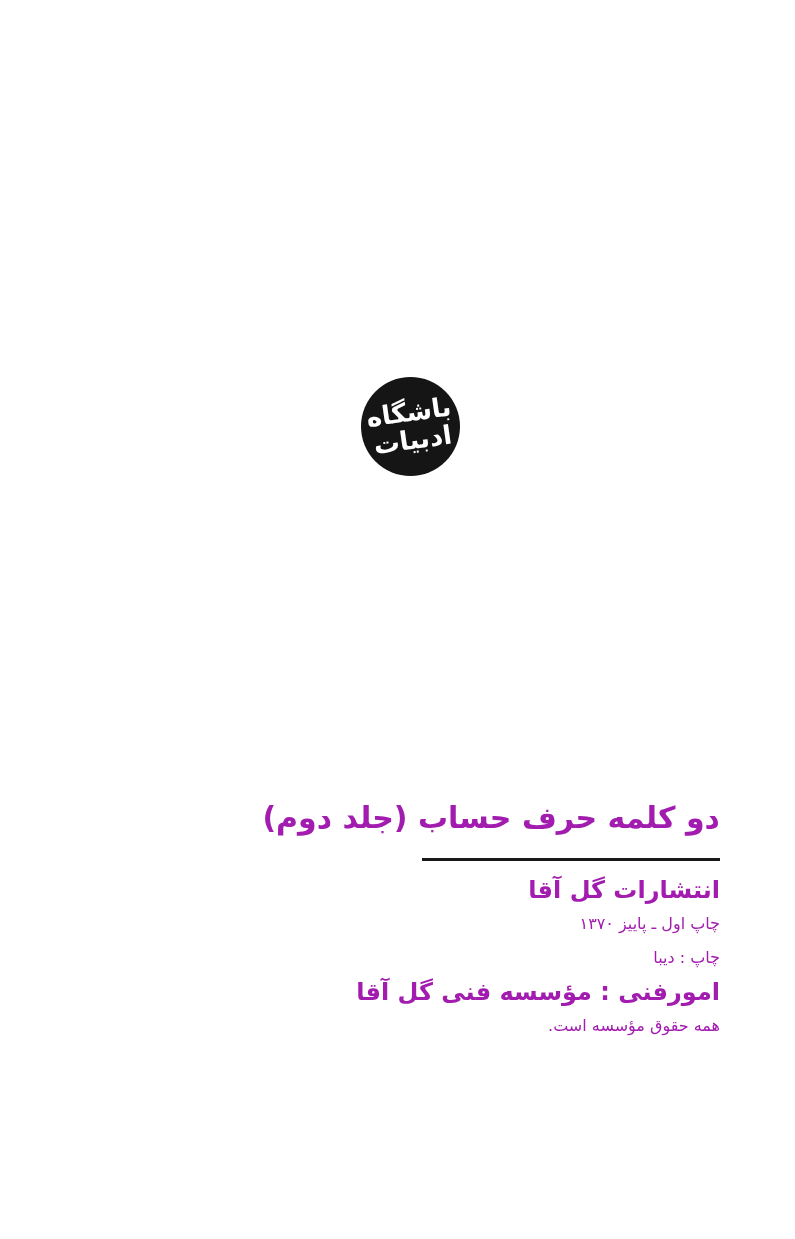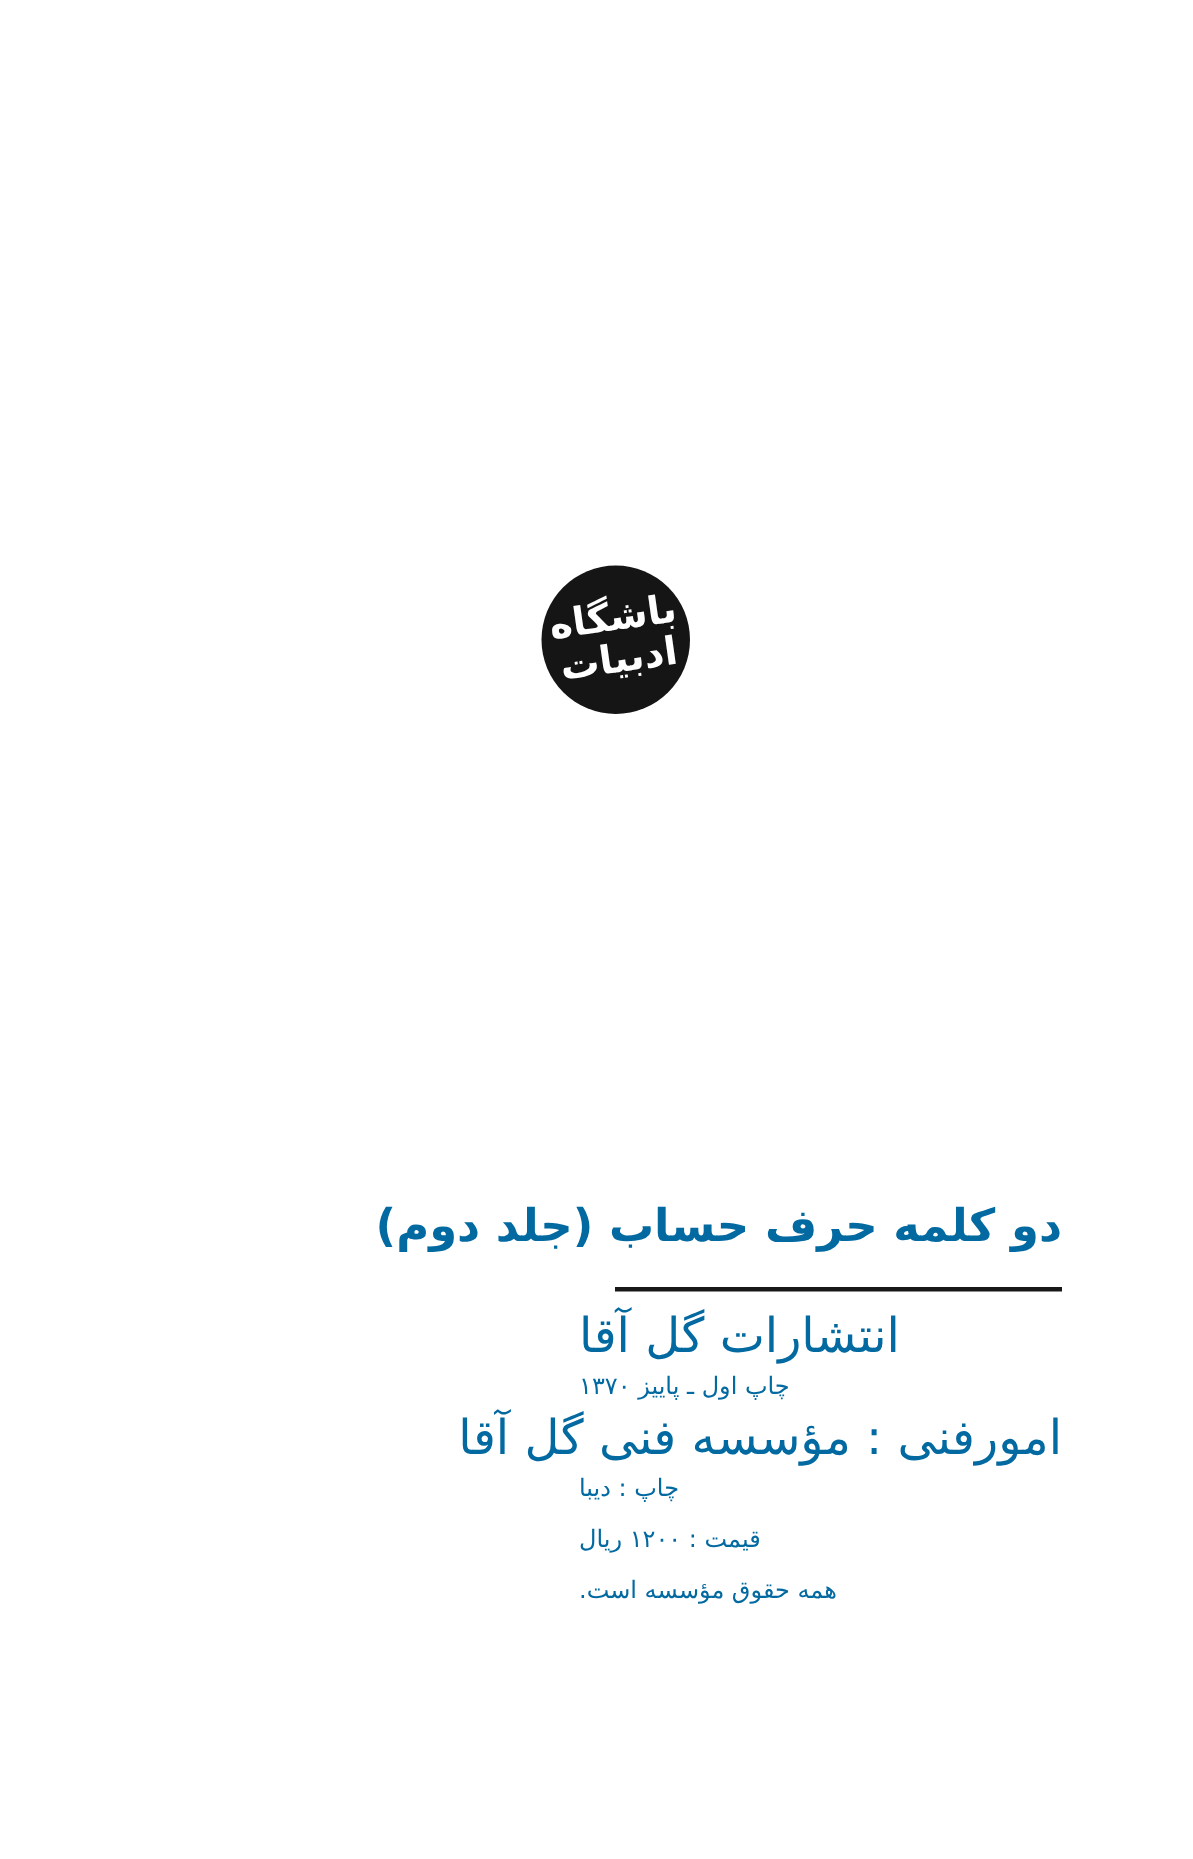--- a/index.html
+++ b/index.html
@@ -28,61 +28,60 @@
     color: #ffffff;
     direction: rtl;
     font-weight: bold;
     line-height: 1.08;
     font-size: 26px;
     letter-spacing: 0;
   }
 
   
   .colophon {
-    position: absolute; top: 797px; right: 87px;
+    position: absolute; top: 797px; right: 75px;
     width: 322px;
     direction: rtl;
-    text-align: left;
-    color: #0369a1;
+    text-align: right;
+    color: #a21caf;
   }
   .title {
     font-size: 30px;
     font-weight: bold;
     line-height: 42px;
     white-space: nowrap;
   }
   .rule {
     height: 3px;
     width: 298px;
     background: #181818;
     margin: 19px 0 12px auto;
   }
   .line {
     font-size: 16px;
     line-height: 34px;
     white-space: nowrap;
   }
-  .line.bold { font-weight: normal; font-size: 32px; }
+  .line.bold { font-weight: bold; font-size: 24px; }
 </style>
 </head>
 <body>
 
 <div class="page">
 
   <div class="stamp">
     <div class="stamp-text">
       <div>باشگاه</div>
       <div>ادبیات</div>
     </div>
   </div>
 
   <div class="colophon">
     <div class="title">دو کلمه حرف حساب (جلد دوم)</div>
     <div class="rule"></div>
     <div class="line bold">انتشارات گل آقا</div>
     <div class="line">چاپ اول ـ پاییز ۱۳۷۰</div>
+    <div class="line">چاپ : دیبا</div>
     <div class="line bold">امورفنی : مؤسسه فنی گل آقا</div>
-    <div class="line">چاپ : دیبا</div>
-    <div class="line">قیمت : ۱۲۰۰ ریال</div>
     <div class="line">همه حقوق مؤسسه است.</div>
   </div>
 
 </div>
 
 </body></html>

